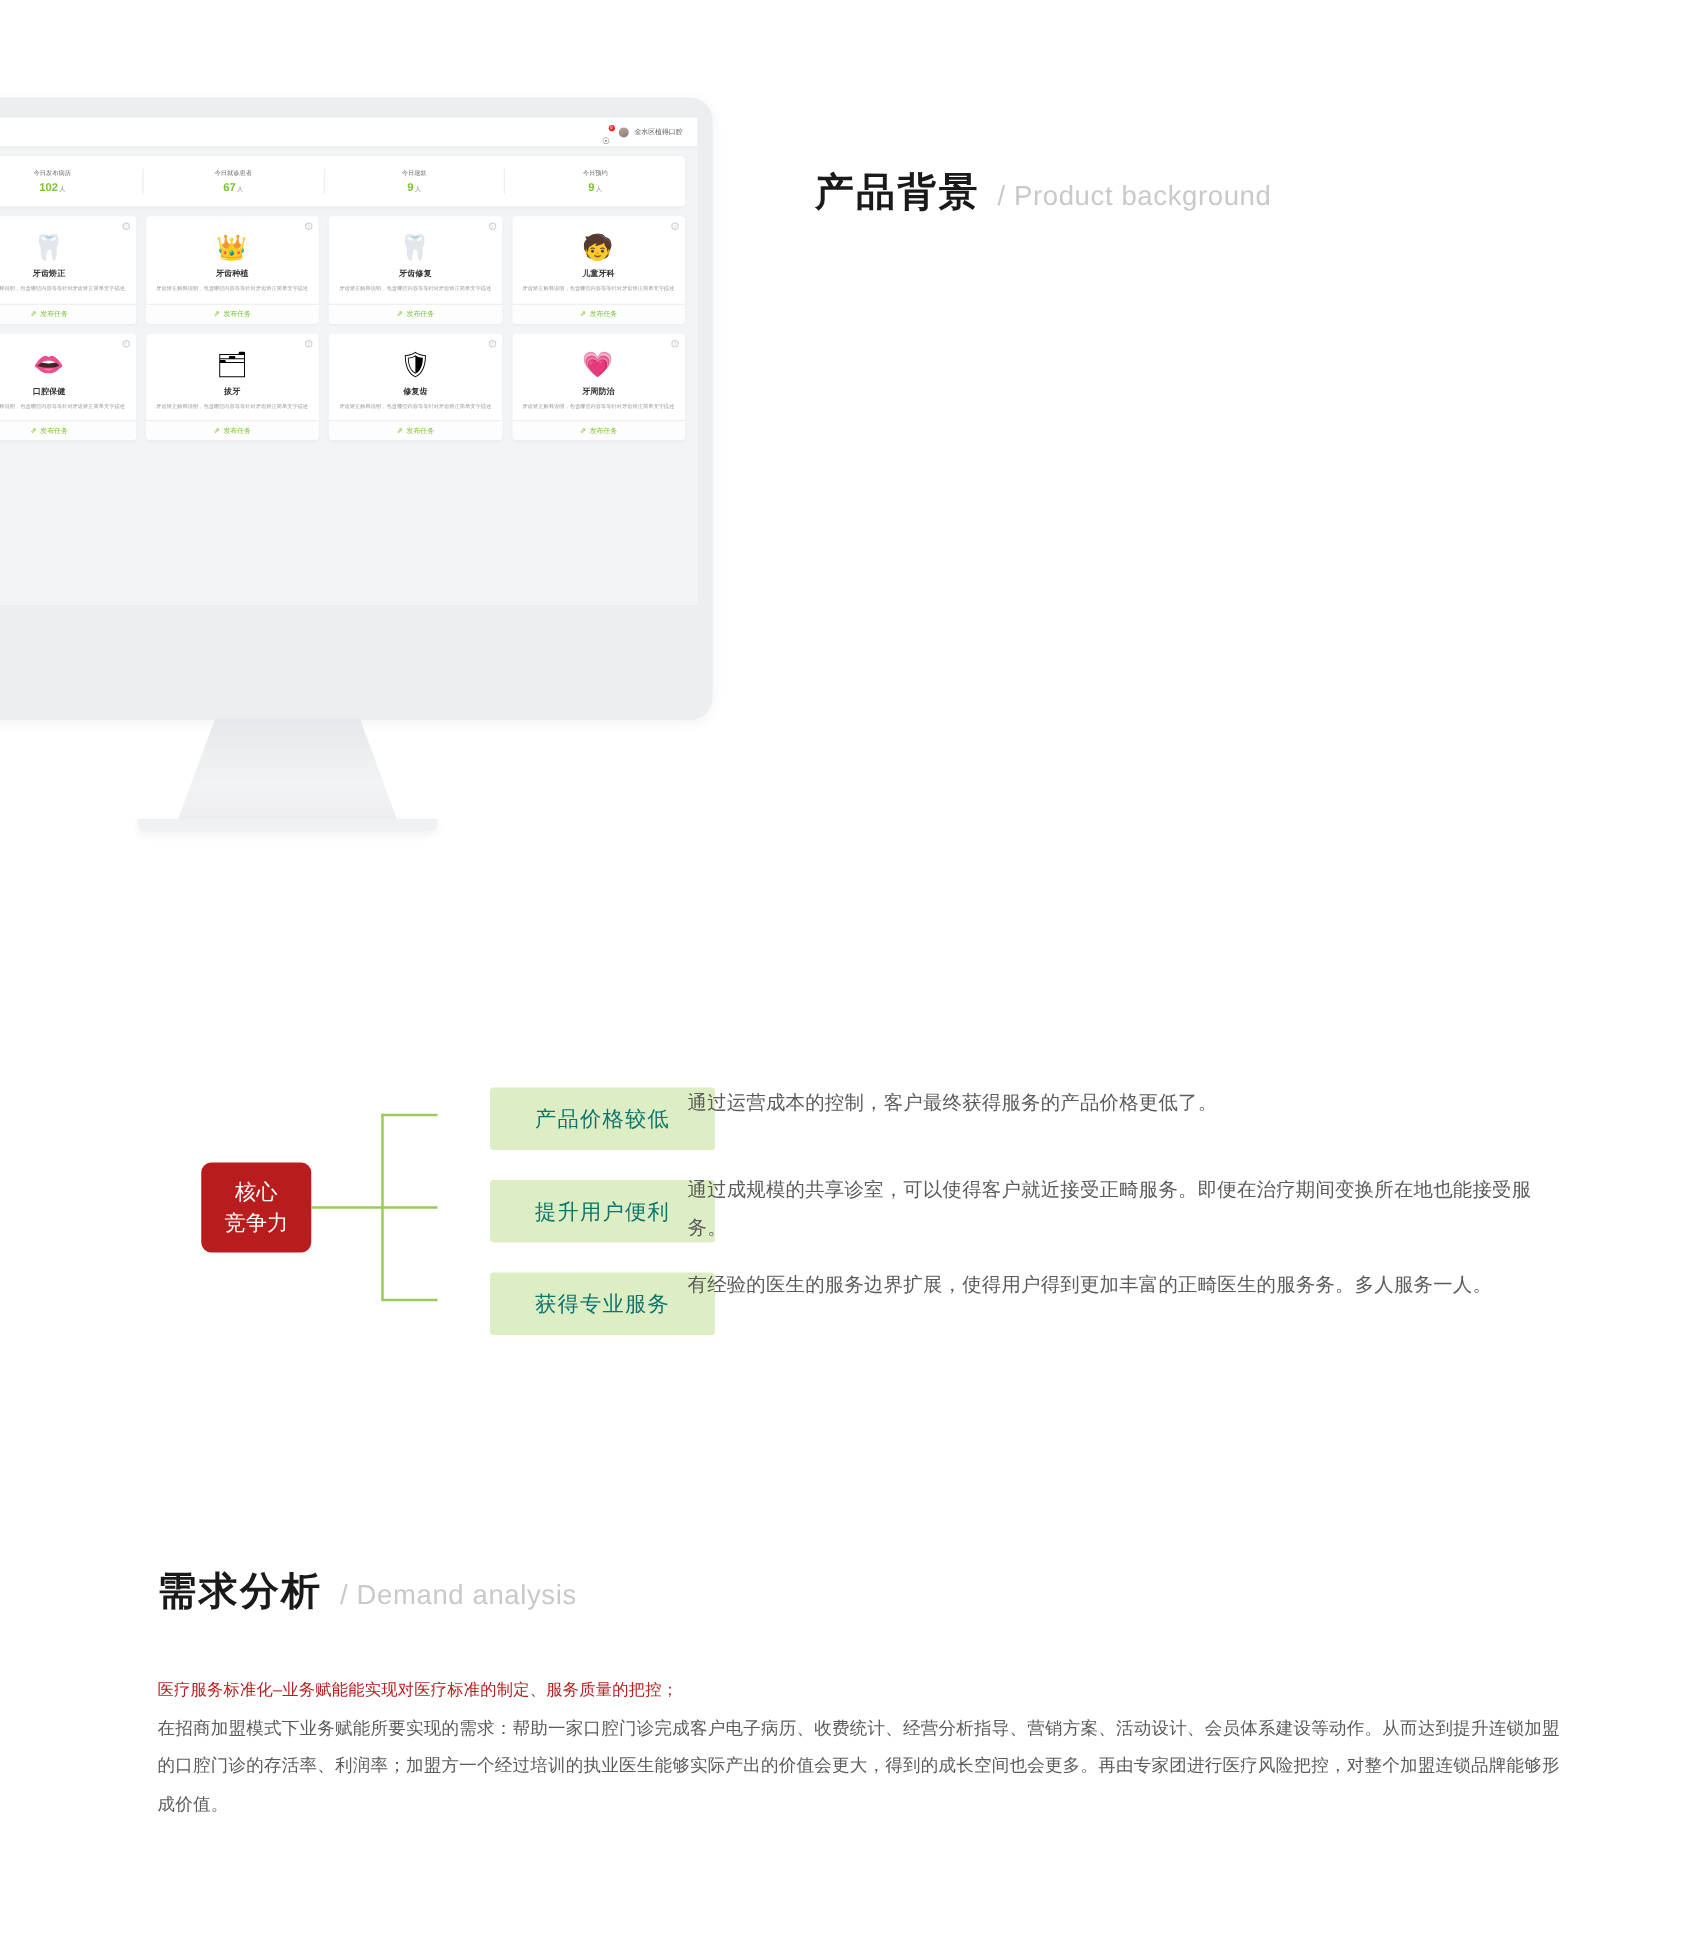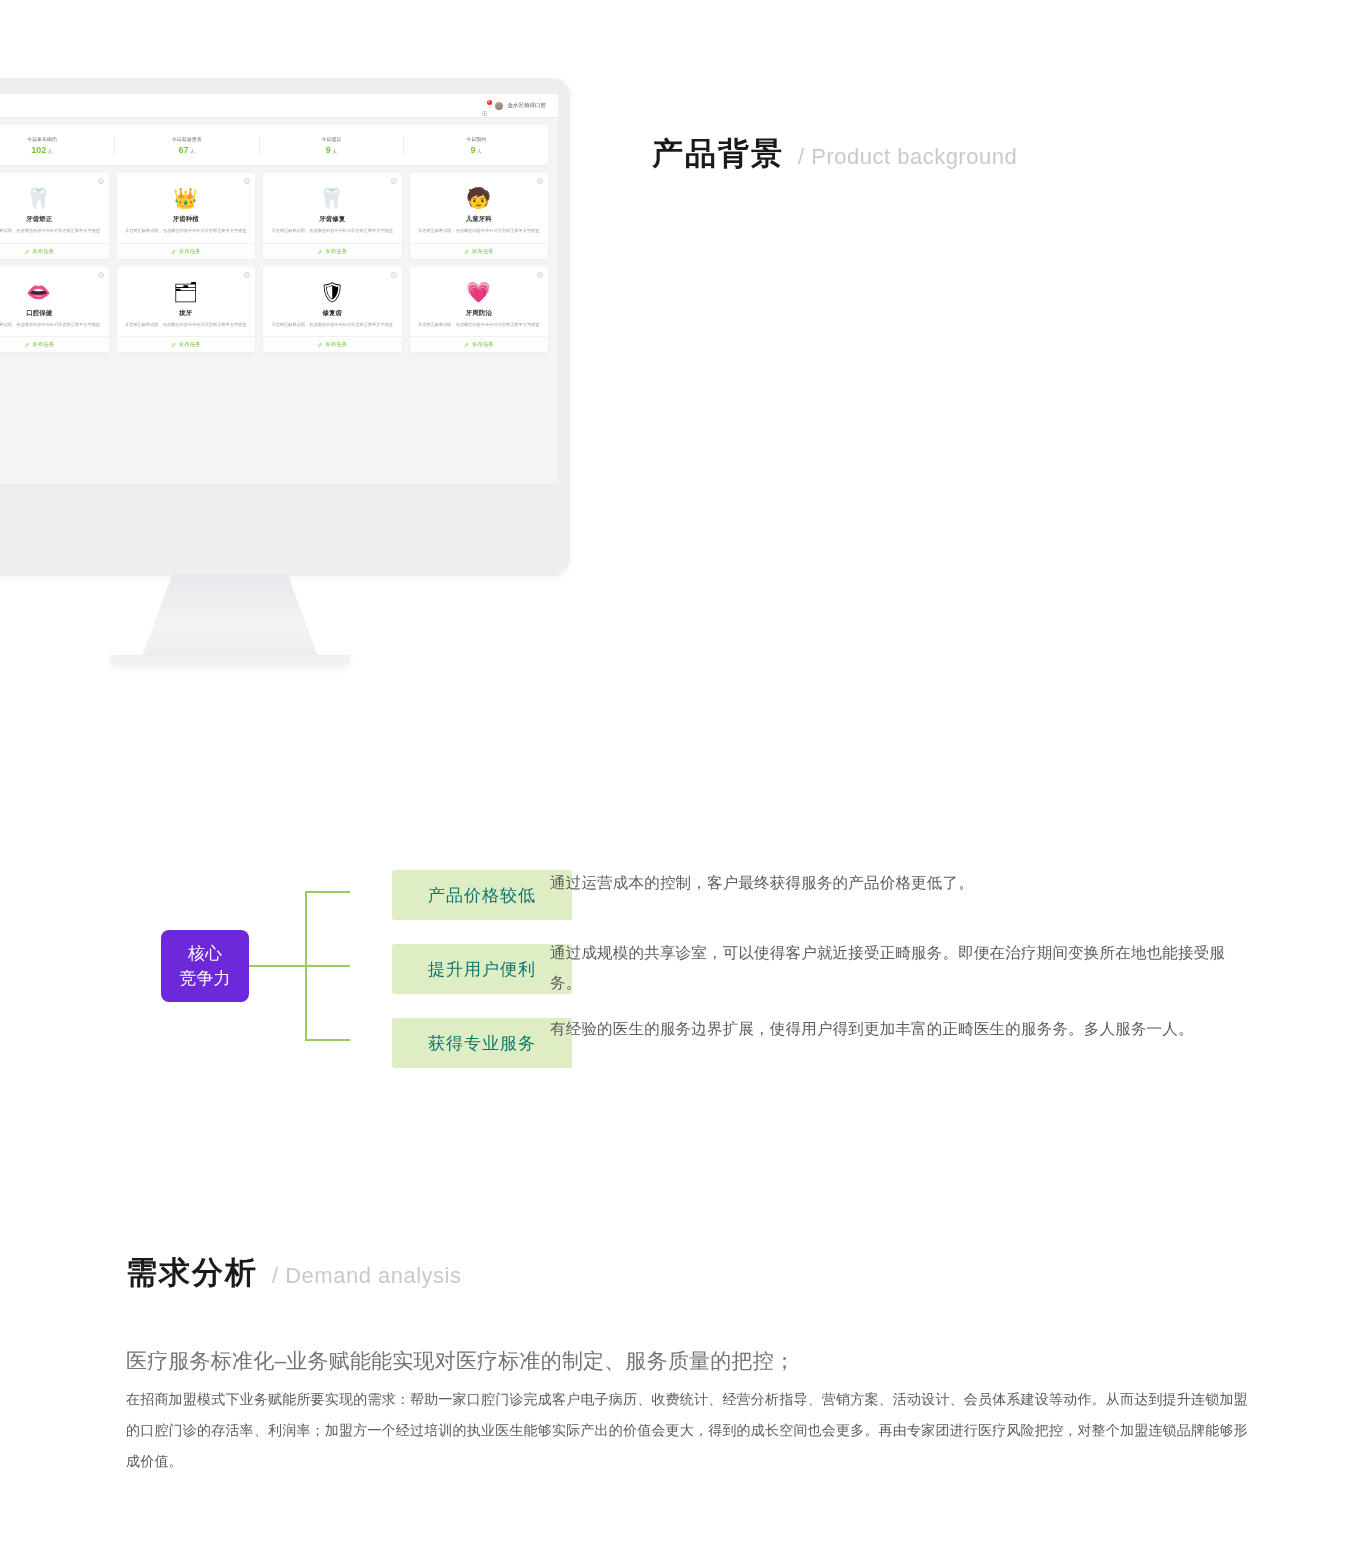--- a/index.html
+++ b/index.html
@@ -149,21 +149,21 @@
   }
   .para + .para { margin-top: 26px; }
 
   
   .sec-core { position: absolute; left: 126px; top: 790px; width: 1130px; }
   .core-diagram { position: relative; margin-top: 62px; height: 250px; }
 
   .core-root {
     position: absolute; left: 35px; top: 78px;
     width: 88px; height: 72px;
-    background: #6d28d9;
+    background: #b91c1c;
     border-radius: 8px;
     display: flex; flex-direction: column;
     align-items: center; justify-content: center;
     color: #ffffff;
     font-size: 17px; line-height: 1.5;
   }
 
   .core-line-h {
     position: absolute; left: 123px; top: 113px;
     width: 57px; height: 2px; background: #9acb5c;
@@ -199,21 +199,21 @@
     letter-spacing: 0.2px;
   }
   .core-text.t1 { top: 16px; }
   .core-text.t2 { top: 86px; }
   .core-text.t3 { top: 162px; }
 
   
   .sec-demand { position: absolute; left: 126px; top: 1252px; width: 1135px; }
   .demand-body { margin-top: 44px; }
   .demand-line {
-    font-size: 21px; line-height: 2.2; color: #737373; letter-spacing: 0.2px;
+    font-size: 13px; line-height: 2.2; color: #b91c1c; letter-spacing: 0.2px;
   }
   .demand-para { font-size: 14px; line-height: 2.2; color: #5b5b5b; letter-spacing: 0.2px; }
 </style>
 </head>
 <body>
 
 <div class="page">
 
   <div class="hero">
     <div class="monitor">

